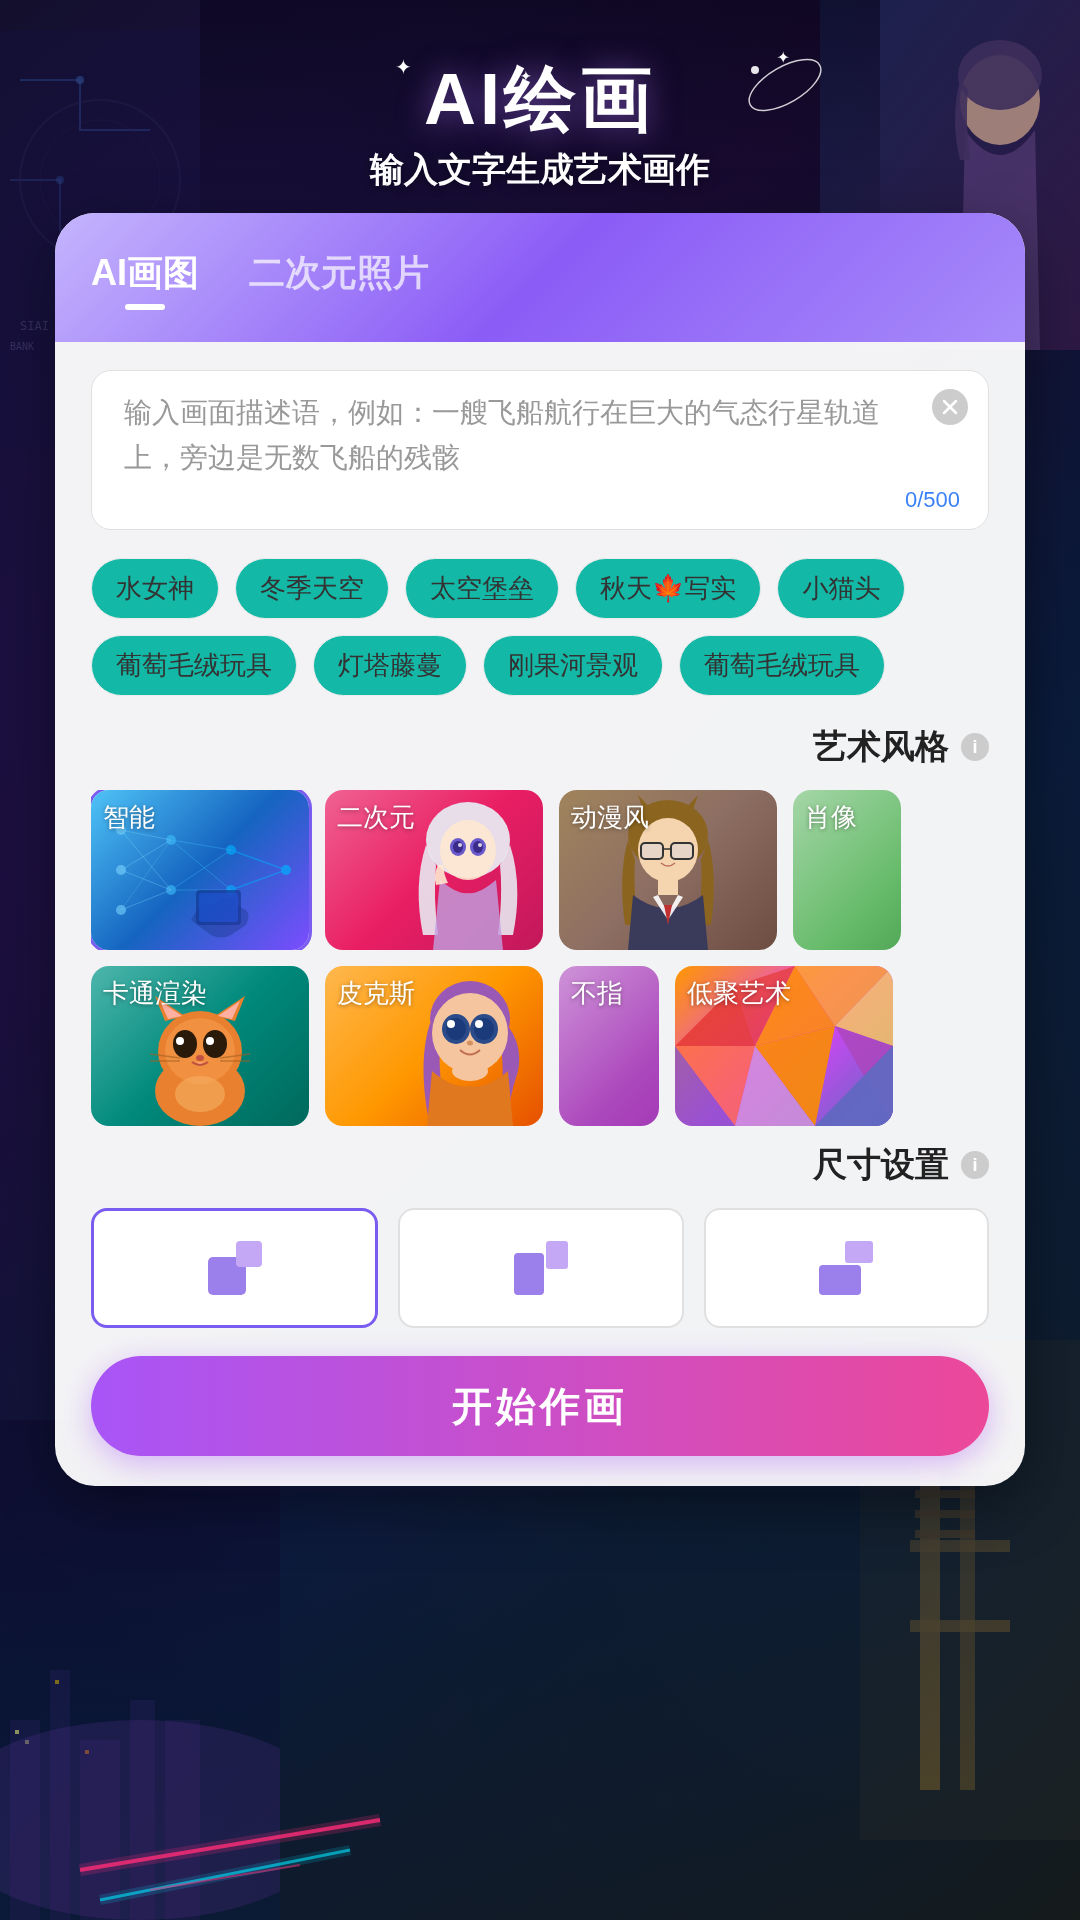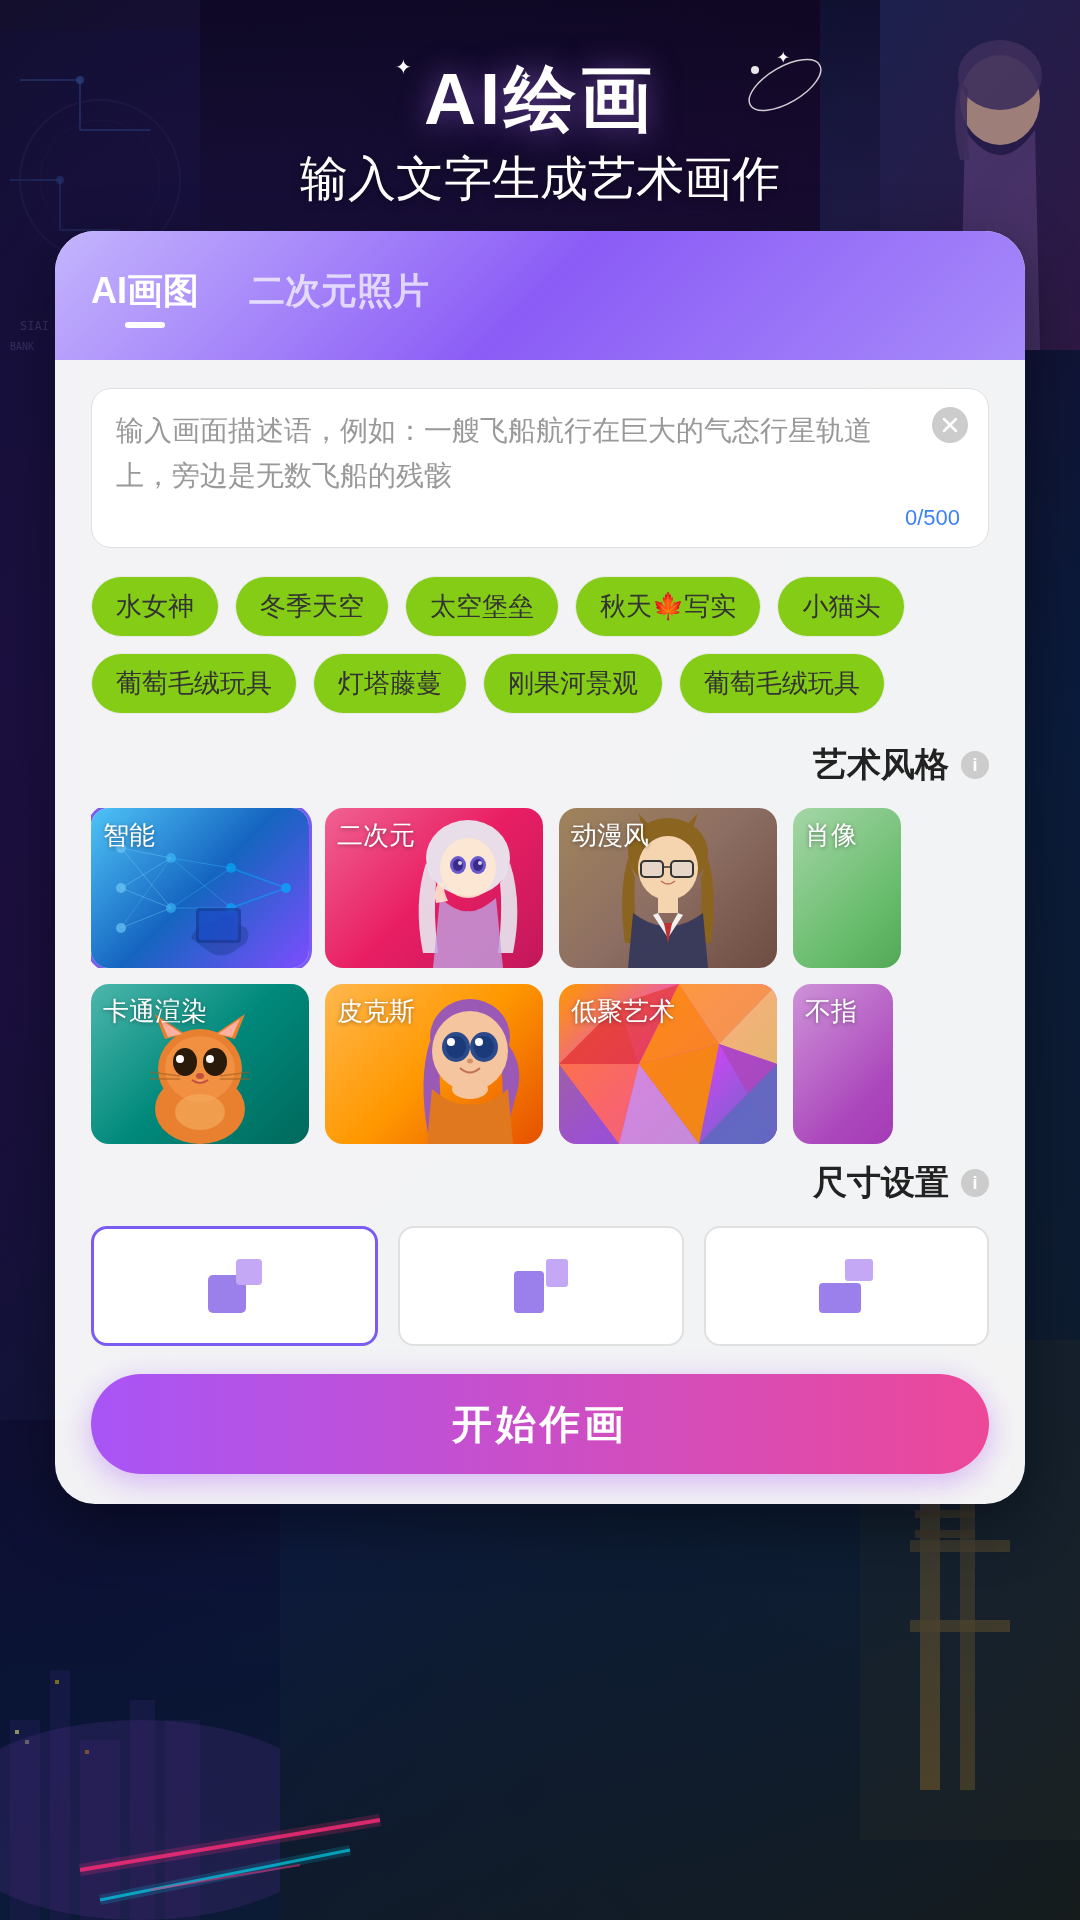--- a/index.html
+++ b/index.html
@@ -57,22 +57,22 @@
     .header-title {
       font-size: 72px;
       font-weight: 900;
       color: #ffffff;
       letter-spacing: 4px;
       text-shadow: 0 0 30px rgba(180,120,255,0.5);
       line-height: 1.1;
     }
 
     .header-subtitle {
-      font-size: 48px;
-      font-weight: 400;
+      font-size: 34px;
+      font-weight: 700;
       color: #ffffff;
       margin-top: 8px;
       text-shadow: 0 2px 10px rgba(0,0,0,0.5);
     }
 
     
     .main-card {
       position: relative;
       z-index: 10;
       margin: 0 55px;
@@ -80,21 +80,21 @@
       border-radius: 40px;
       padding: 36px 36px 30px;
       box-shadow: 0 20px 60px rgba(0,0,0,0.4);
     }
 
     
     .input-area {
       background: #ffffff;
       border-radius: 20px;
       border: 1.5px solid #e0e0e0;
-      padding: 20px 24px;
+      padding: 20px 32px;
       margin-bottom: 28px;
       position: relative;
       min-height: 160px;
     }
 
     .input-text {
       font-size: 28px;
       color: #999;
       line-height: 1.6;
       padding-right: 50px;
@@ -133,21 +133,21 @@
 
     .tags-row {
       display: flex;
       gap: 16px;
       margin-bottom: 16px;
       flex-wrap: nowrap;
       overflow: hidden;
     }
 
     .tag-chip {
-      background: #84cc16;
+      background: #14b8a6;
       border-radius: 50px;
       padding: 12px 24px;
       font-size: 26px;
       color: #333;
       white-space: nowrap;
       cursor: pointer;
       border: 1.5px solid #ebebeb;
     }
 
     
@@ -640,44 +640,44 @@
 
           <path d="M62 79 Q72 88 82 79" stroke="#c07050" stroke-width="2" fill="none"></path>
 
           <path d="M34 100 Q55 118 72 115 Q89 118 110 100 L115 155 L29 155 Z" fill="#e07820"></path>
 
           <ellipse cx="72" cy="100" rx="18" ry="10" fill="#f5c5a0"></ellipse>
         </svg>
         <span class="style-label">皮克斯</span>
       </div>
 
+      <div class="style-card" style="width:100px; overflow:hidden;">
+        <div class="style-card-bg style-buzhi" style="width:218px;"></div>
+        <span class="style-label">不指</span>
+      </div>
+
       <div class="style-card">
         <div class="style-card-bg style-dijupoly"></div>
 
         <svg style="position:absolute;inset:0;width:100%;height:100%" viewBox="0 0 218 160">
           <polygon points="0,80 60,20 80,80" fill="#e53935" opacity="0.85"></polygon>
           <polygon points="60,20 120,0 80,80" fill="#e53935" opacity="0.7"></polygon>
           <polygon points="80,80 120,0 160,60" fill="#ff8f00" opacity="0.85"></polygon>
           <polygon points="120,0 218,0 160,60" fill="#ffa726" opacity="0.8"></polygon>
           <polygon points="160,60 218,0 218,80" fill="#ffd54f" opacity="0.75"></polygon>
           <polygon points="80,80 160,60 140,160" fill="#fb8c00" opacity="0.9"></polygon>
           <polygon points="160,60 218,80 218,160" fill="#ab47bc" opacity="0.85"></polygon>
           <polygon points="140,160 218,80 218,160" fill="#7e57c2" opacity="0.8"></polygon>
           <polygon points="0,80 80,80 60,160" fill="#ff7043" opacity="0.75"></polygon>
           <polygon points="0,80 0,160 60,160" fill="#7e57c2" opacity="0.7"></polygon>
           <polygon points="60,160 80,80 140,160" fill="#ce93d8" opacity="0.85"></polygon>
           <polygon points="140,160 218,160 218,80" fill="#5c6bc0" opacity="0.8"></polygon>
         </svg>
         <span class="style-label">低聚艺术</span>
       </div>
-
-      <div class="style-card" style="width:100px; overflow:hidden;">
-        <div class="style-card-bg style-buzhi" style="width:218px;"></div>
-        <span class="style-label">不指</span>
-      </div>
     </div>
   </div>
 
   
   <div class="size-section">
     <div class="section-header">
       <span class="section-title">尺寸设置</span>
       <div class="info-icon">i</div>
     </div>
     <div class="size-grid">

